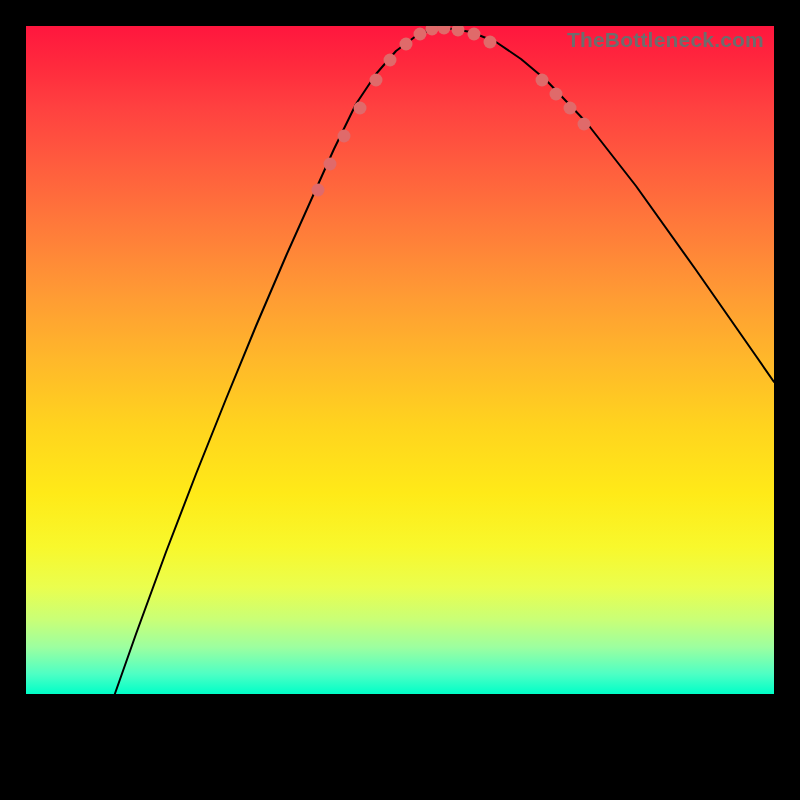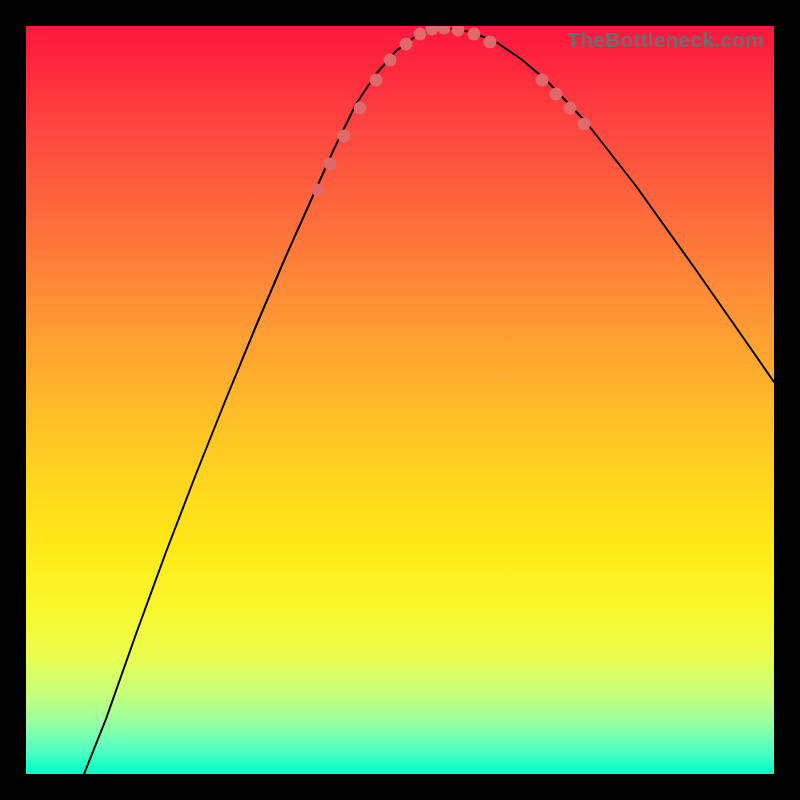--- a/index.html
+++ b/index.html
@@ -3,21 +3,21 @@
 <meta charset="utf-8">
 <style>
   * { margin: 0; padding: 0; box-sizing: border-box; }
   html, body { width: 800px; height: 800px; overflow: hidden; background: #000; }
   .frame {
     width: 800px; height: 800px; background: #000; position: relative;
   }
   .plot-area {
     position: absolute;
     left: 26px; top: 26px;
-    width: 748px; height: 748px;
+    width: 748px; height: 668px;
     background: linear-gradient(to bottom,
       #ff163e 0%,
       #ff2a3d 6%,
       #ff4040 12%,
       #ff5a3e 20%,
       #ff7a3a 30%,
       #ff9a34 40%,
       #ffb82a 50%,
       #ffd41e 60%,
       #ffea18 70%,

